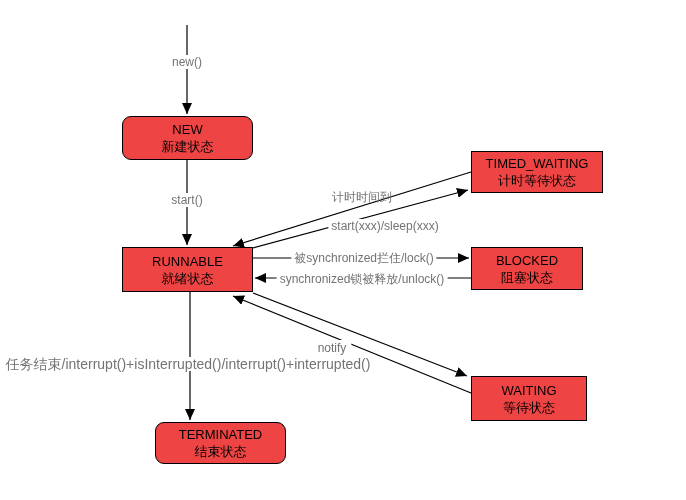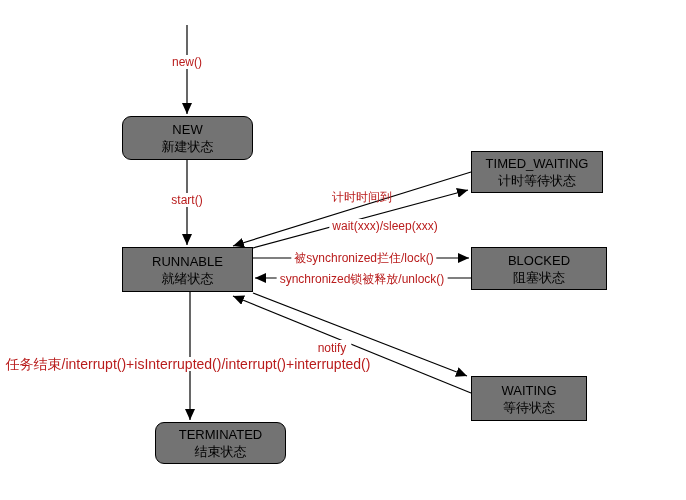--- a/index.html
+++ b/index.html
@@ -22,41 +22,41 @@
     width: 686px; height: 500px;
   }
   svg.wires line {
     stroke: #000000;
     stroke-width: 1.2;
   }
   .node {
     position: absolute;
     box-sizing: border-box;
     border: 1.5px solid #000000;
-    background: #737373;
+    background: #ef4444;
     display: flex;
     flex-direction: column;
     align-items: center;
     justify-content: center;
     text-align: center;
     font-size: 13px;
     line-height: 17px;
     color: #000000;
     z-index: 2;
   }
   .node.rounded { border-radius: 9px; }
   .edge-label {
     position: absolute;
     transform: translate(-50%, -50%);
     background: #ffffff;
     padding: 0 3px;
     font-size: 12px;
     line-height: 14px;
     white-space: nowrap;
-    color: #b91c1c;
+    color: #737373;
     z-index: 3;
   }
   .edge-label.small { font-size: 14px; }
   .edge-label.no-bg { background: transparent; }
 </style>
 </head>
 <body>
 
 <div class="canvas">
 
@@ -85,42 +85,42 @@
   <div class="node" style="left:471px; top:151px; width:132px; height:42px;">
     <div>TIMED_WAITING</div>
     <div>计时等待状态</div>
   </div>
 
   <div class="node" style="left:122px; top:247px; width:131px; height:45px;">
     <div>RUNNABLE</div>
     <div>就绪状态</div>
   </div>
 
-  <div class="node" style="left:471px; top:247px; width:136px; height:43px;">
+  <div class="node" style="left:471px; top:247px; width:112px; height:43px;">
     <div>BLOCKED</div>
     <div>阻塞状态</div>
   </div>
 
   <div class="node" style="left:471px; top:376px; width:116px; height:45px;">
     <div>WAITING</div>
     <div>等待状态</div>
   </div>
 
   <div class="node rounded" style="left:122px; top:422px; width:131px; height:42px;margin-left:33px;">
     <div>TERMINATED</div>
     <div>结束状态</div>
   </div>
 
   <div class="edge-label" style="left:187px; top:62px;">new()</div>
 
   <div class="edge-label" style="left:187px; top:200px;">start()</div>
 
   <div class="edge-label no-bg" style="left:362px; top:197px;">计时时间到</div>
 
-  <div class="edge-label" style="left:385px; top:226px;">wait(xxx)/sleep(xxx)</div>
+  <div class="edge-label" style="left:385px; top:226px;">start(xxx)/sleep(xxx)</div>
 
   <div class="edge-label" style="left:364px; top:258px;">被synchronized拦住/lock()</div>
 
   <div class="edge-label" style="left:362px; top:279px;">synchronized锁被释放/unlock()</div>
 
   <div class="edge-label" style="left:334px; top:323px;margin-top:24px;">wait()</div>
 
   <div class="edge-label" style="left:332px; top:348px;">notify</div>
 
   <div class="edge-label small" style="left:188px; top:364px;">任务结束/interrupt()+isInterrupted()/interrupt()+interrupted()</div>

